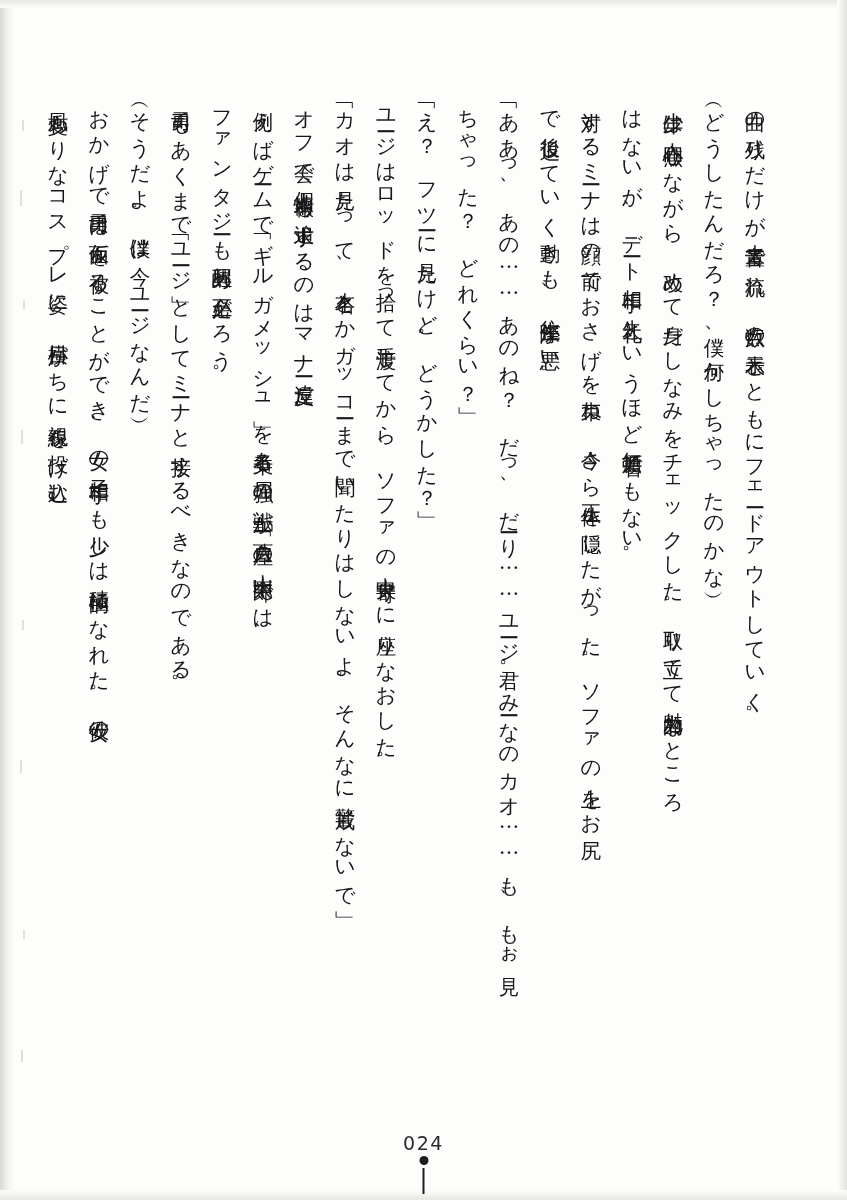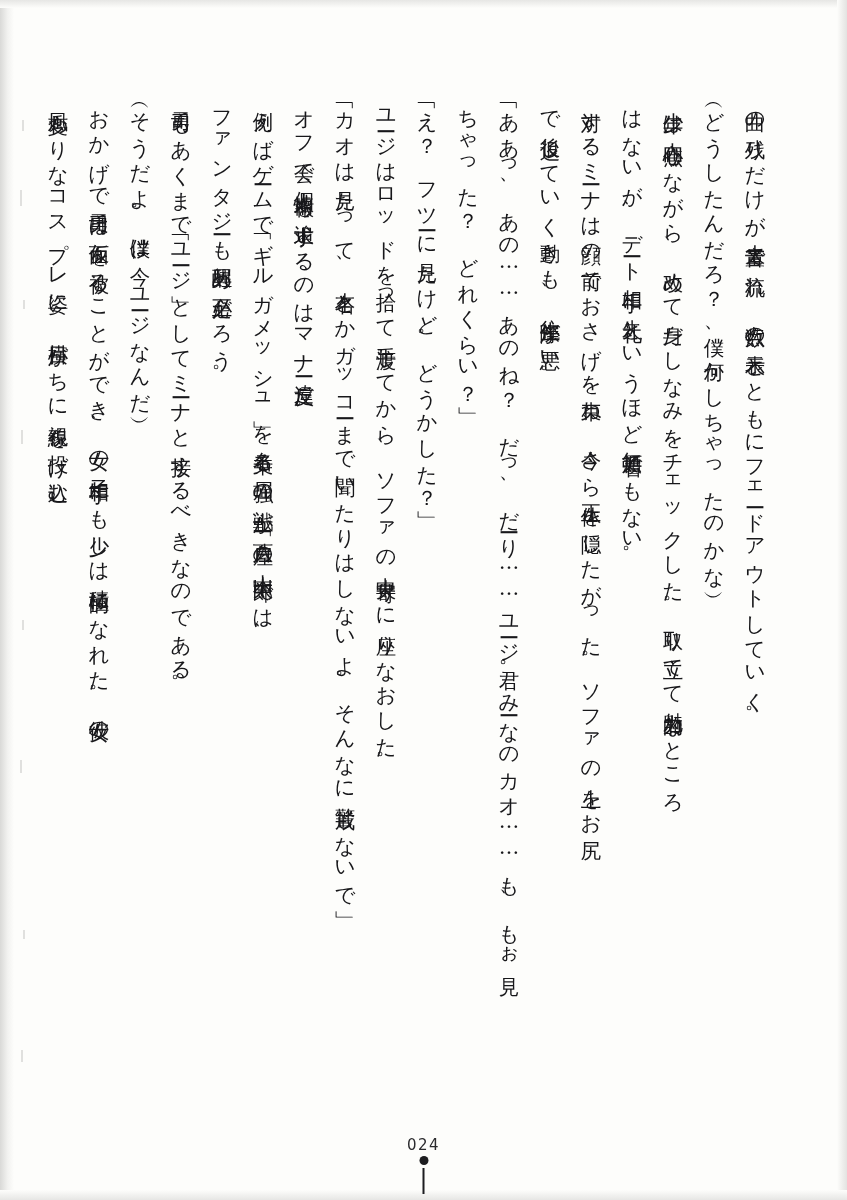--- a/index.html
+++ b/index.html
@@ -76,21 +76,21 @@
   }
 
   
   .folio {
     position: absolute;
     left: 0;
     right: 0;
     bottom: 46px;
     text-align: center;
     font-family: "DejaVu Sans", "Liberation Sans", sans-serif;
-    font-size: 15px;
+    font-size: 19px;
     letter-spacing: 1.5px;
     color: #2b2b2e;
   }
   .printer-mark {
     position: absolute;
     left: 50%;
     bottom: 6px;
     transform: translateX(-50%);
     width: 9px;
     height: 38px;

